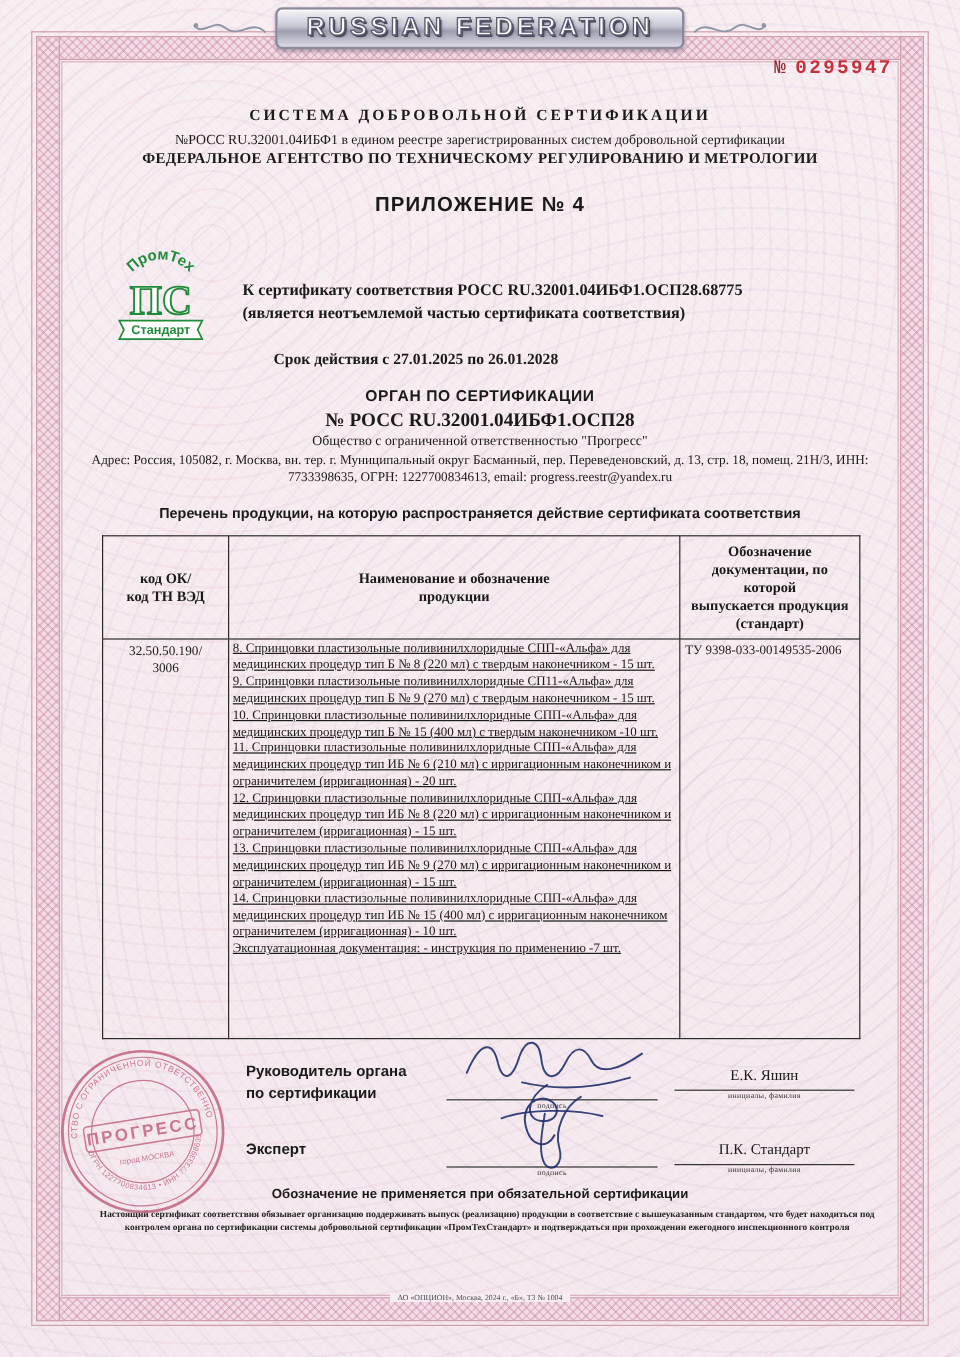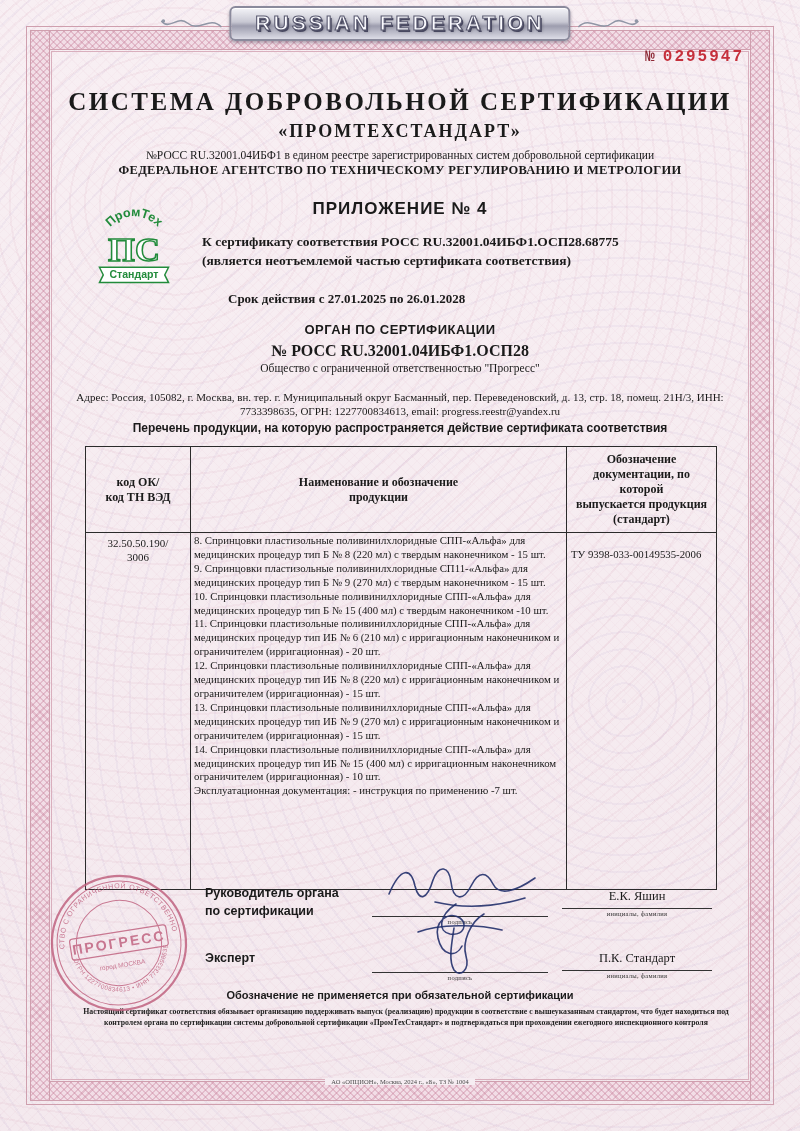--- a/index.html
+++ b/index.html
@@ -37,50 +37,50 @@
     white-space:nowrap;
   }
   .flourish{width:64px;height:22px;}
   .flourish.leftf{transform:scaleX(-1);}
 
   .serial{position:absolute;top:48px;right:56px;font-family:"Liberation Mono",monospace;
     font-weight:bold;font-size:16px;letter-spacing:2px;color:#c5303c;z-index:6;}
   .serial .pfx{color:#8c2733;margin-right:6px;font-weight:normal;}
 
   .titles{position:absolute;top:88px;left:40px;right:40px;text-align:center;z-index:5;}
-  .t1{font-size:25px;font-weight:bold;letter-spacing:2.5px;}
+  .t1{font-size:13px;font-weight:bold;letter-spacing:2.5px;}
   .t2{font-size:18px;font-weight:bold;letter-spacing:2px;margin-top:5px;}
   .t3{font-size:11.5px;font-weight:normal;margin-top:7px;}
   .t4{font-size:12.5px;font-weight:bold;margin-top:2px;letter-spacing:.3px;}
   .appendix{margin-top:21px;font-family:"Liberation Sans",sans-serif;font-size:17px;font-weight:bold;letter-spacing:1px;}
 
   .logo{position:absolute;top:200px;left:86px;width:96px;height:96px;z-index:5;}
 
   .certblock{position:absolute;top:234px;left:202px;width:522px;z-index:5;}
   .cert1{font-size:13.5px;font-weight:bold;}
   .cert2{font-size:13.5px;font-weight:bold;margin-top:3px;}
   .validity{margin-top:22px;margin-left:26px;font-size:13px;font-weight:bold;}
 
   .organ{position:absolute;top:322px;left:45px;right:45px;text-align:center;z-index:5;}
   .organ-title{font-family:"Liberation Sans",sans-serif;font-weight:bold;font-size:13px;letter-spacing:.5px;}
   .organ-number{font-size:16px;margin-top:5px;font-weight:bold;}
   .organ-name{font-size:11.5px;margin-top:2px;}
-  .organ-address{font-size:11px;margin-top:16px;line-height:14px;padding:0 6px;}
+  .organ-address{font-size:11px;margin-top:3px;line-height:14px;padding:0 6px;}
 
   .products-heading{position:absolute;top:421px;left:45px;right:45px;text-align:center;
     font-family:"Liberation Sans",sans-serif;font-weight:bold;font-size:12px;z-index:5;}
 
   table.cert-table{position:absolute;top:446px;left:85px;width:631px;border-collapse:collapse;table-layout:fixed;z-index:5;background:rgba(255,255,255,0.0);}
   .cert-table th,.cert-table td{border:1px solid #2b2b2b;}
   .cert-table thead th{font-size:12px;font-weight:bold;padding:5px 3px;white-space:pre-line;vertical-align:middle;height:58px;}
   .cert-table tbody td{vertical-align:top;height:326px;}
   .code-cell{text-align:center;font-size:11px;padding-top:3px;white-space:pre-line;line-height:14px;}
   .products-cell{padding:1px 3px 4px 3px;}
-  .product-line{font-size:10.8px;line-height:13.9px;}
-  .standard-cell{font-size:10.8px;padding:15px 4px;line-height:13.5px;}
+  .product-line{font-size:10.8px;line-height:13.9px;text-decoration:underline;}
+  .standard-cell{font-size:10.8px;padding:3px 4px;line-height:13.5px;}
 
   .role-head{position:absolute;left:205px;top:884px;font-family:"Liberation Sans",sans-serif;font-weight:bold;
     font-size:12.5px;line-height:18px;white-space:pre-line;z-index:5;}
   .role-expert{position:absolute;left:205px;top:951px;font-family:"Liberation Sans",sans-serif;font-weight:bold;font-size:12.5px;z-index:5;}
 
   .sig{position:absolute;z-index:5;}
   .sig path{fill:none;stroke:#22306b;stroke-width:1.6;stroke-linecap:round;opacity:.9;}
   .sig1{left:375px;top:856px;width:175px;height:58px;}
   .sig2{left:398px;top:898px;width:120px;height:80px;}
   .rule{position:absolute;border-top:1.2px solid #333;z-index:4;}
@@ -131,21 +131,20 @@
     <circle cx="60" cy="8" r="1.8" fill="#9096a6"></circle>
   </svg>
 </div>
 
 <div class="serial">
   <span class="pfx">№</span><span>0295947</span>
 </div>
 
 <div class="titles">
   <div class="t1">СИСТЕМА ДОБРОВОЛЬНОЙ СЕРТИФИКАЦИИ</div>
-  <div class="t2">«ПРОМТЕХСТАНДАРТ»</div>
   <div class="t3">№РОСС RU.32001.04ИБФ1 в едином реестре зарегистрированных систем добровольной сертификации</div>
   <div class="t4">ФЕДЕРАЛЬНОЕ АГЕНТСТВО ПО ТЕХНИЧЕСКОМУ РЕГУЛИРОВАНИЮ И МЕТРОЛОГИИ</div>
   <div class="appendix">ПРИЛОЖЕНИЕ № 4</div>
 </div>
 
 <svg class="logo" viewBox="0 0 100 100">
   <path id="logoArc" d="M 17,50 A 33,33 0 0 1 83,50" fill="none" stroke="none"></path>
   <text font-family="Liberation Sans, sans-serif" font-size="13" font-weight="bold" fill="#228b3b">
     <textPath href="#logoArc" startOffset="50%" text-anchor="middle">ПромТех</textPath>
   </text>

